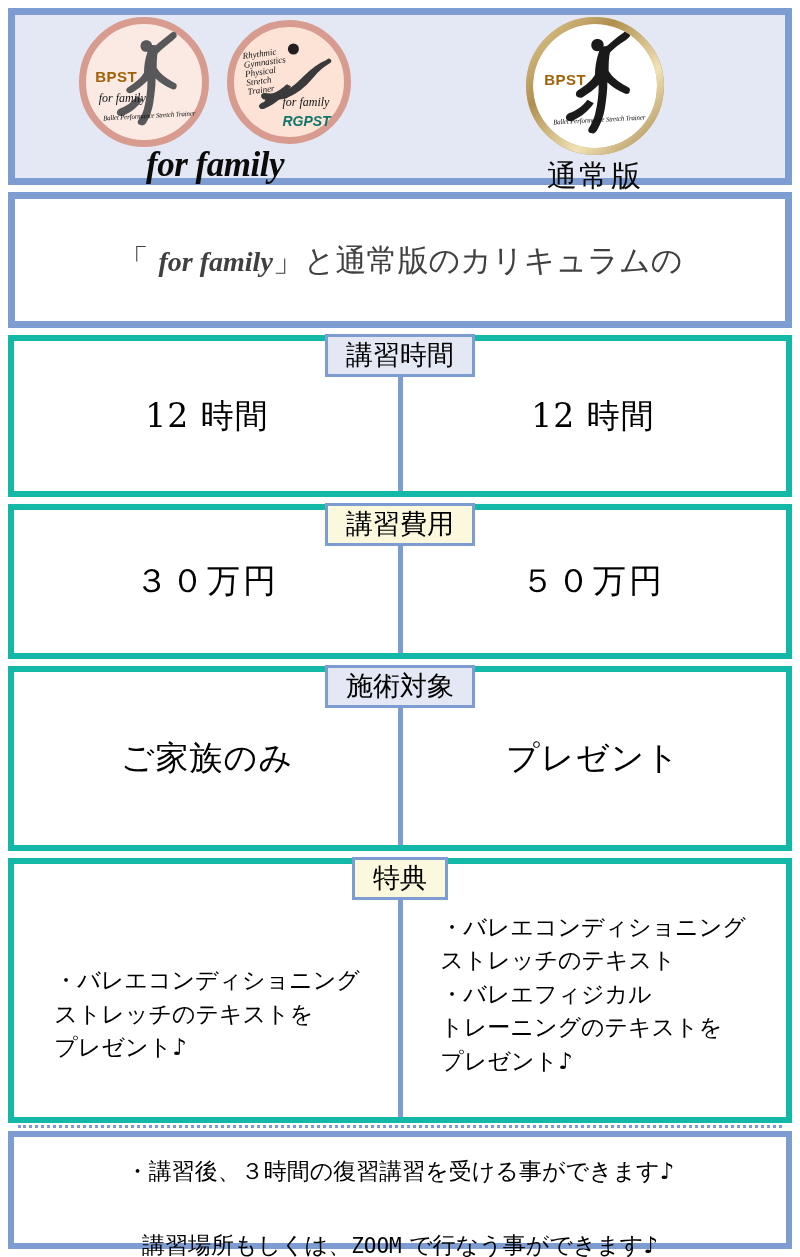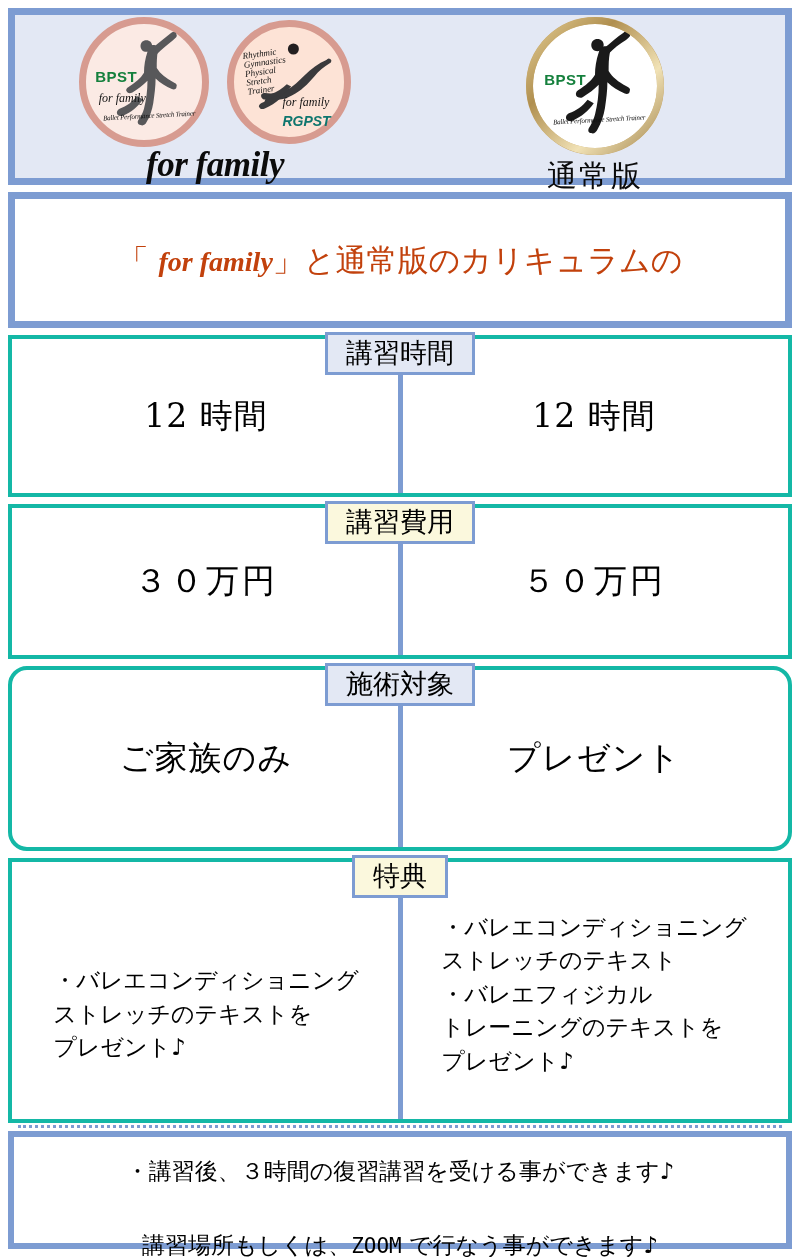--- a/index.html
+++ b/index.html
@@ -90,21 +90,21 @@
   }
 
   .logo svg { position: absolute; left: 0; top: 0; width: 100%; height: 100%; }
   .logo .tag-bpst {
     position: absolute;
     left: 8%; top: 38%;
     font-family: "Liberation Sans", sans-serif;
     font-weight: bold;
     font-size: 15px;
     letter-spacing: 0.5px;
-    color: #15803d;
+    color: #a16207;
   }
   .logo-bpst-normal .tag-bpst { left: 9%; top: 38%; font-size: 15px; }
   .logo .tag-forfam {
     position: absolute;
     left: 11%; top: 58%;
     font-family: "Liberation Serif", serif;
     font-style: italic;
     font-size: 12px;
     color: #111;
   }
@@ -171,58 +171,58 @@
     border: 7px solid #7d9cd2;
     display: flex;
     align-items: center;
     justify-content: center;
   }
   .intro-text {
     font-family: "DejaVu Serif", serif;
     font-size: 31px;
     line-height: 1.36;
     text-align: right;
-    color: #c2410c;
+    color: #404040;
     padding: 0 14px;
   }
   .intro-text .en {
     font-family: "Liberation Serif", serif;
     font-style: italic;
     font-weight: bold;
     font-size: 28px;
   }
 
   
   .row {
     position: absolute;
     left: 8px;
     width: 784px;
     box-sizing: border-box;
     background: #ffffff;
-    border: 4px solid #14b8a6;
+    border: 6px solid #14b8a6;
   }
   .row-inner {
     position: relative;
     width: 100%;
     height: 100%;
     display: flex;
     flex-direction: row;
   }
   .row .divider {
     position: absolute;
     top: 36px;
     bottom: 0;
     left: 50%;
     margin-left: -2.5px;
     width: 5px;
     background: #7d9cd2;
   }
   .row.row-hours   { top: 335px; height: 162px; }
   .row.row-fee     { top: 504px; height: 155px; }
-  .row.row-target  { top: 666px; height: 185px; border-radius: 19px; }
+  .row.row-target  { top: 666px; height: 185px; }
   .row.row-bonus   { top: 858px; height: 265px; }
 
   .cell {
     flex: 1 1 50%;
     display: flex;
     align-items: center;
     justify-content: center;
     text-align: center;
     padding: 0 12px;
     box-sizing: border-box;

